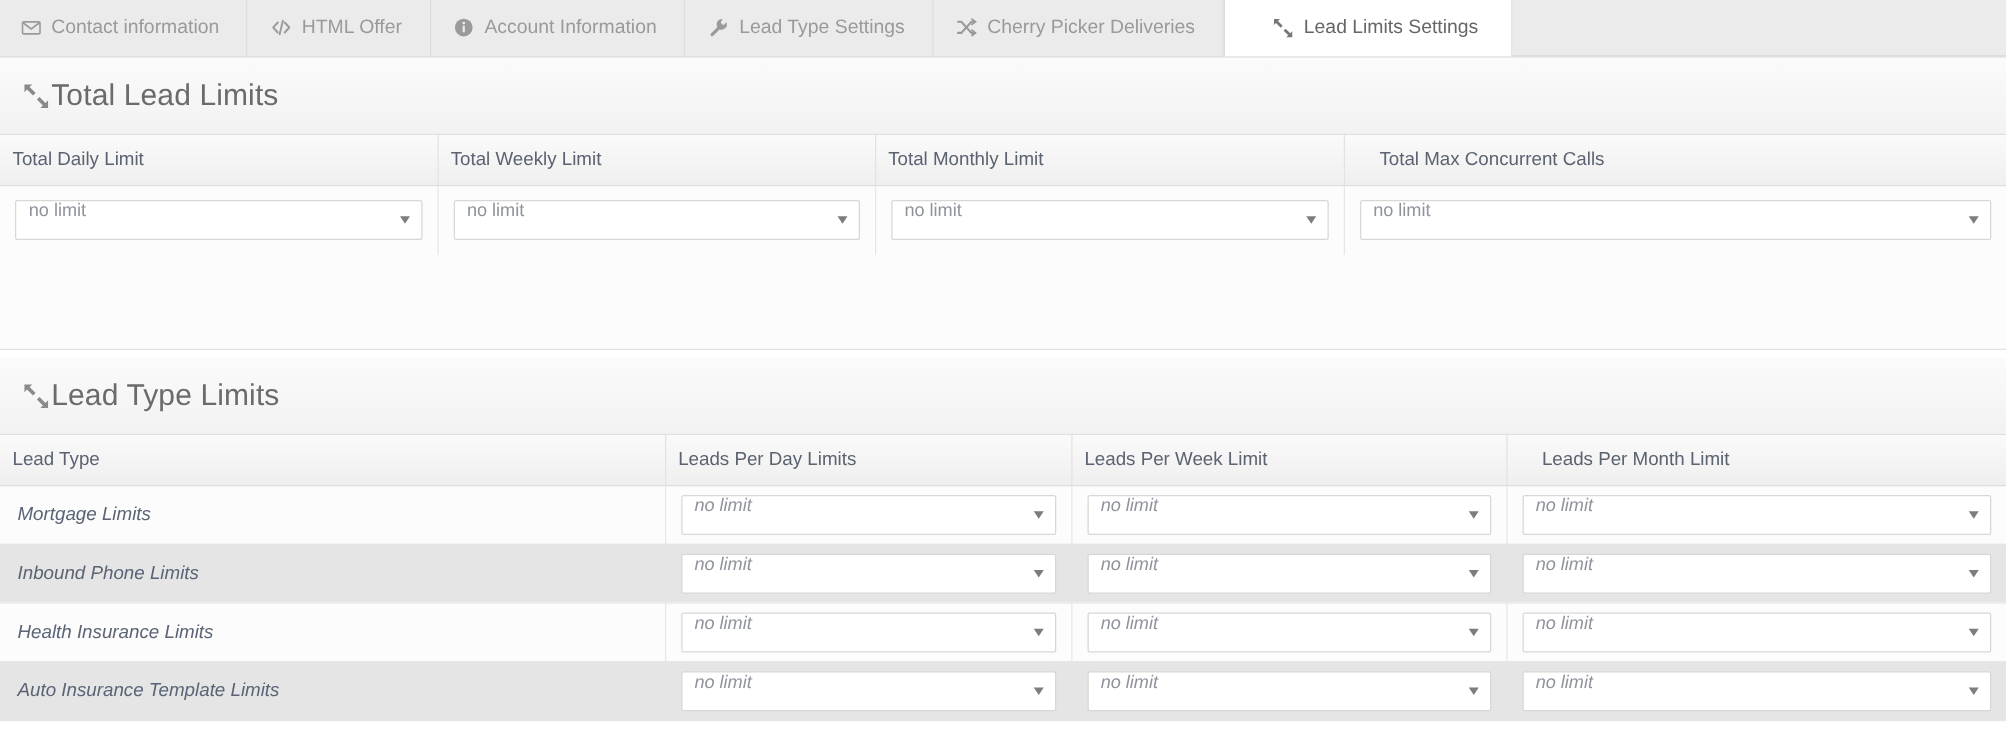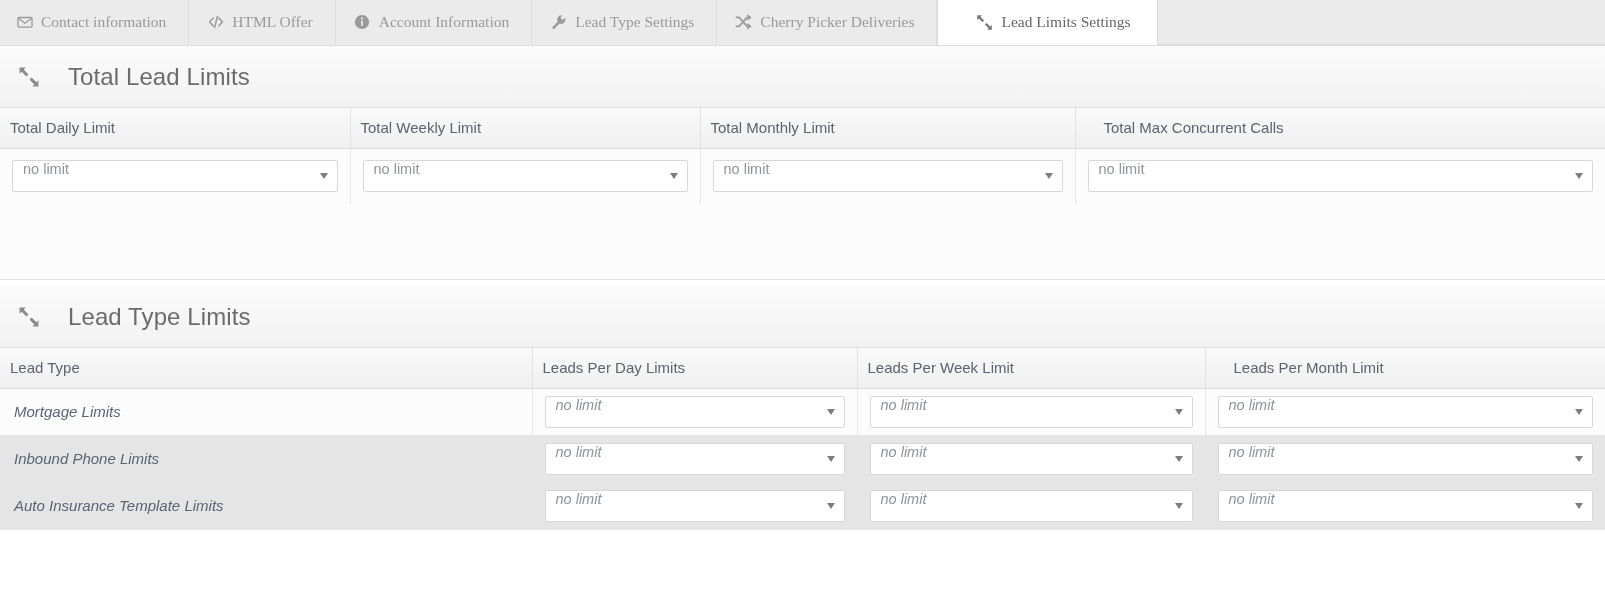--- a/index.html
+++ b/index.html
@@ -31,21 +31,20 @@
     gap: 8px;
     padding: 0 22px 0 18px;
     font-size: 15.5px;
     color: #9a9a9a;
     background: #ebebeb;
     border-right: 1px solid #dcdcdc;
     white-space: nowrap;
     cursor: pointer;
     position: relative;
     line-height: 1;
-    font-family: Liberation Serif, serif;
   }
   .tab:first-child { padding-left: 16px; }
   .tab .ticon {
     display: inline-flex;
     align-items: center;
     justify-content: center;
     width: 17px;
     height: 17px;
     flex: 0 0 auto;
     color: #9a9a9a;
@@ -80,21 +79,21 @@
     background: #ffffff;
   }
 
   .section-header {
     height: 62px;
     background: linear-gradient(to bottom, #fbfbfb 0%, #f2f2f2 100%);
     border-bottom: 1px solid #e0e0e0;
     display: flex;
     align-items: center;
     padding-left: 18px;
-    gap: 28px;
+    gap: 1px;
   }
   .section-header .sicon {
     width: 22px; height: 22px;
     display: inline-flex;
     align-items: center;
     justify-content: center;
     color: #8a8a8a;
     flex: 0 0 auto;
   }
   .section-title {
@@ -395,20 +394,41 @@
           </div>
         </td>
         <td>
           <div class="sel">
             <span>no limit</span>
             <span class="caret"></span>
           </div>
         </td>
       </tr>
 
+      <tr class="odd">
+        <td class="lead-name">Health Insurance Limits</td>
+        <td>
+          <div class="sel">
+            <span>no limit</span>
+            <span class="caret"></span>
+          </div>
+        </td>
+        <td>
+          <div class="sel">
+            <span>no limit</span>
+            <span class="caret"></span>
+          </div>
+        </td>
+        <td>
+          <div class="sel">
+            <span>no limit</span>
+            <span class="caret"></span>
+          </div>
+        </td>
+      </tr>
 
       <tr class="even">
         <td class="lead-name">Auto Insurance Template Limits</td>
         <td>
           <div class="sel">
             <span>no limit</span>
             <span class="caret"></span>
           </div>
         </td>
         <td>

